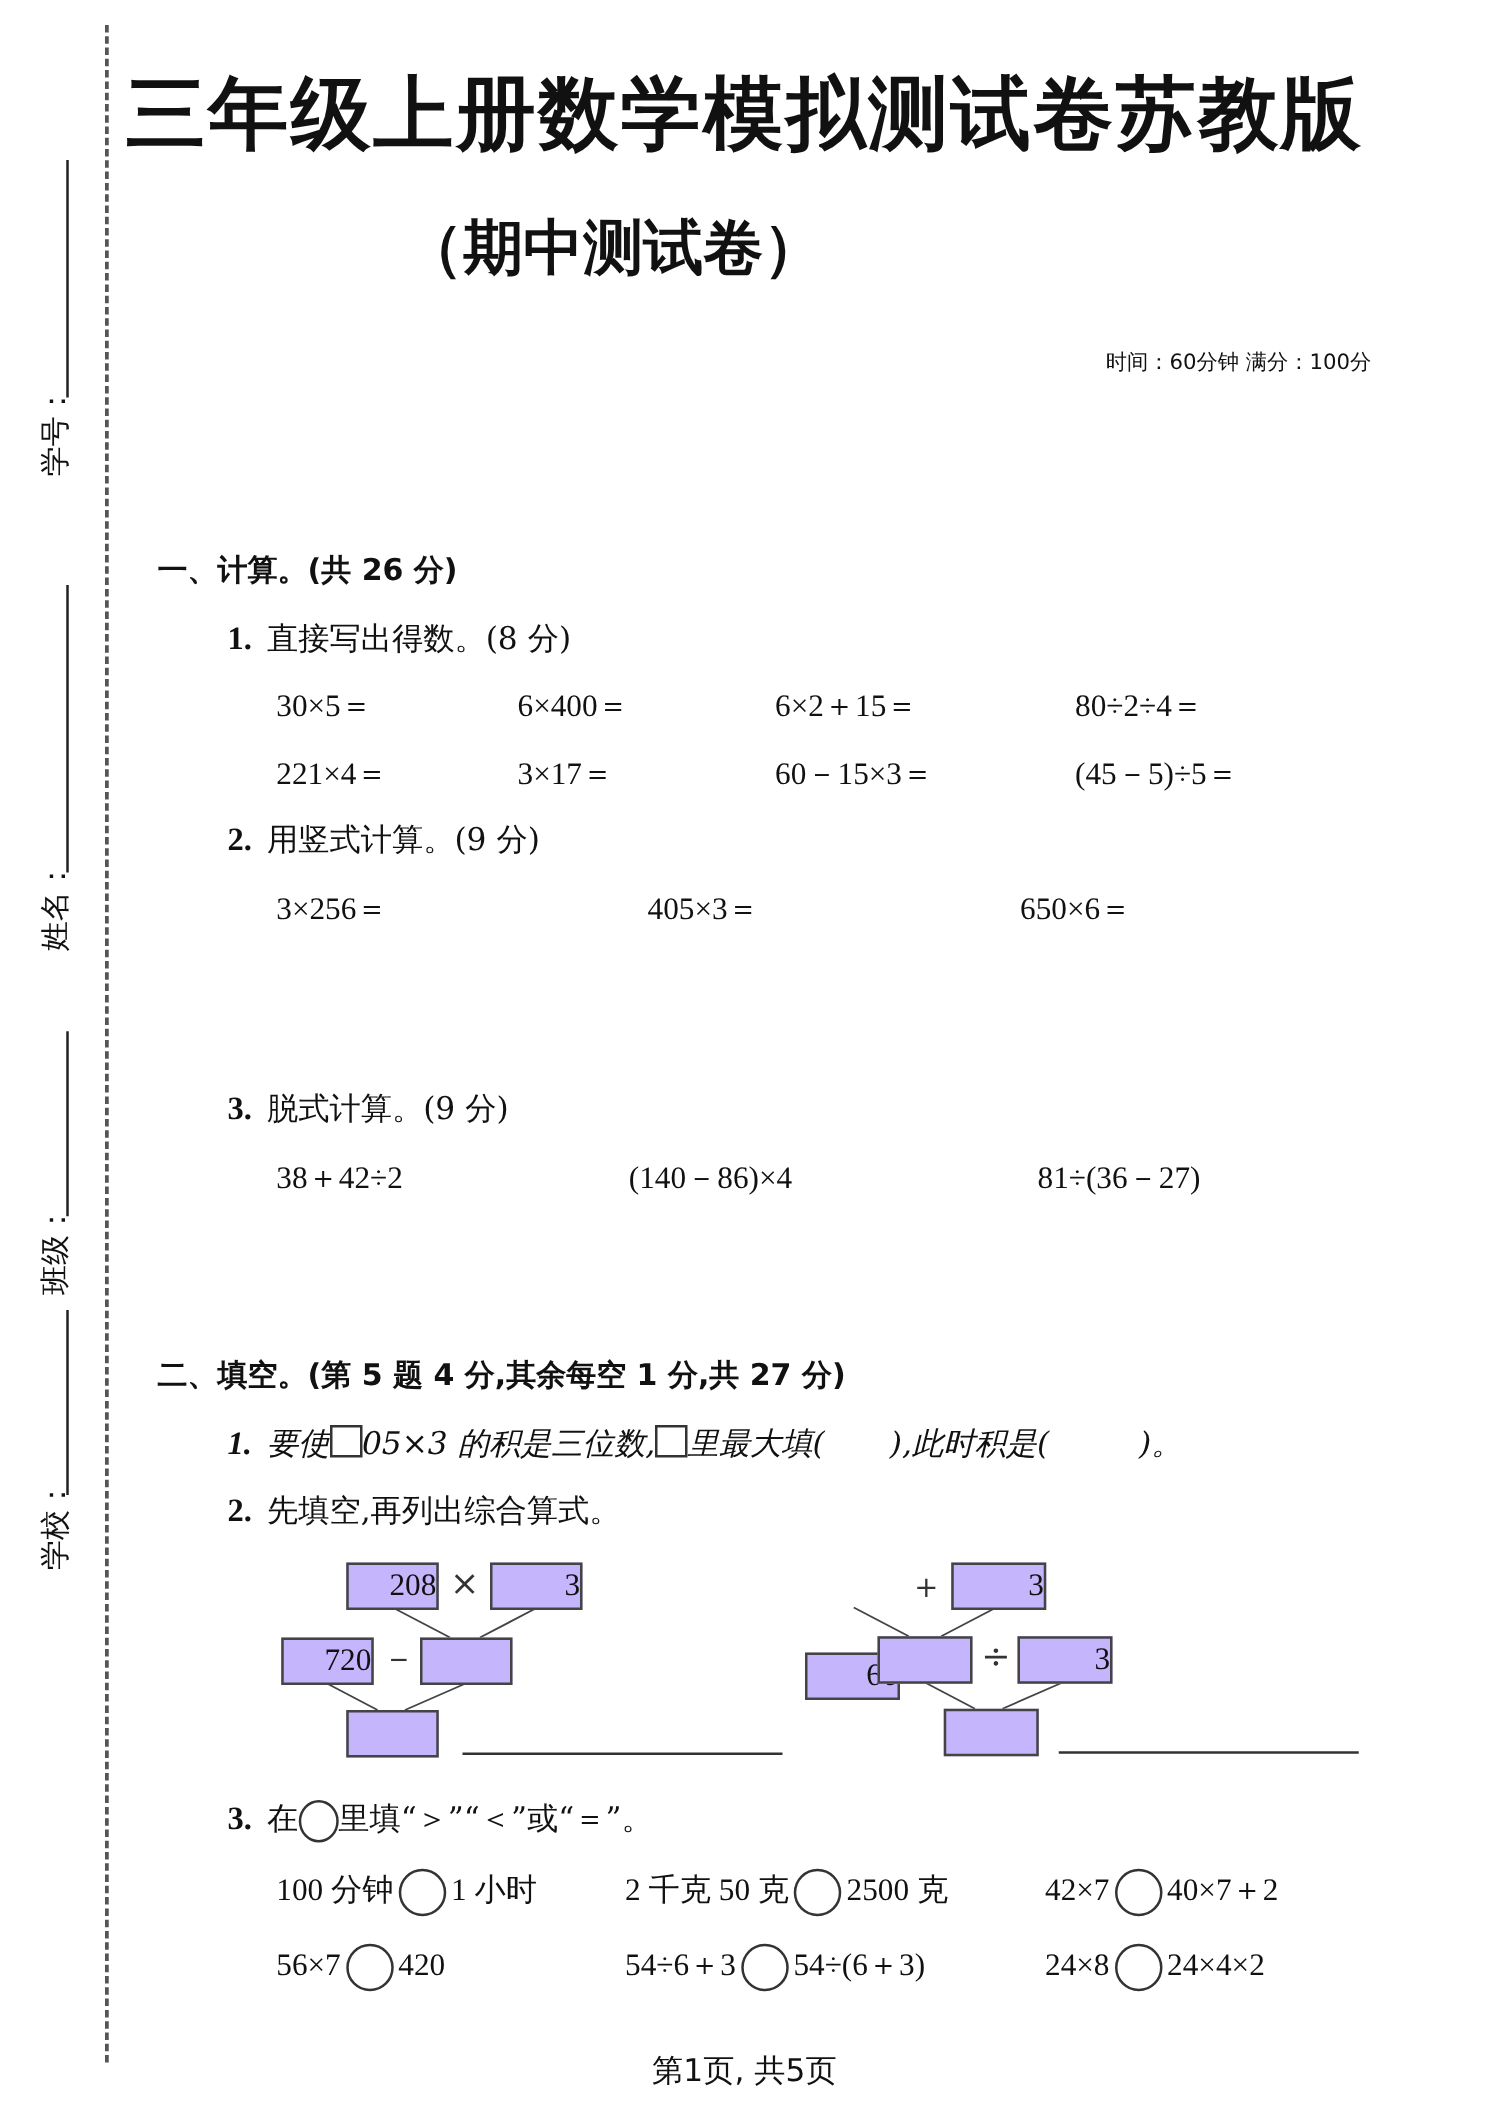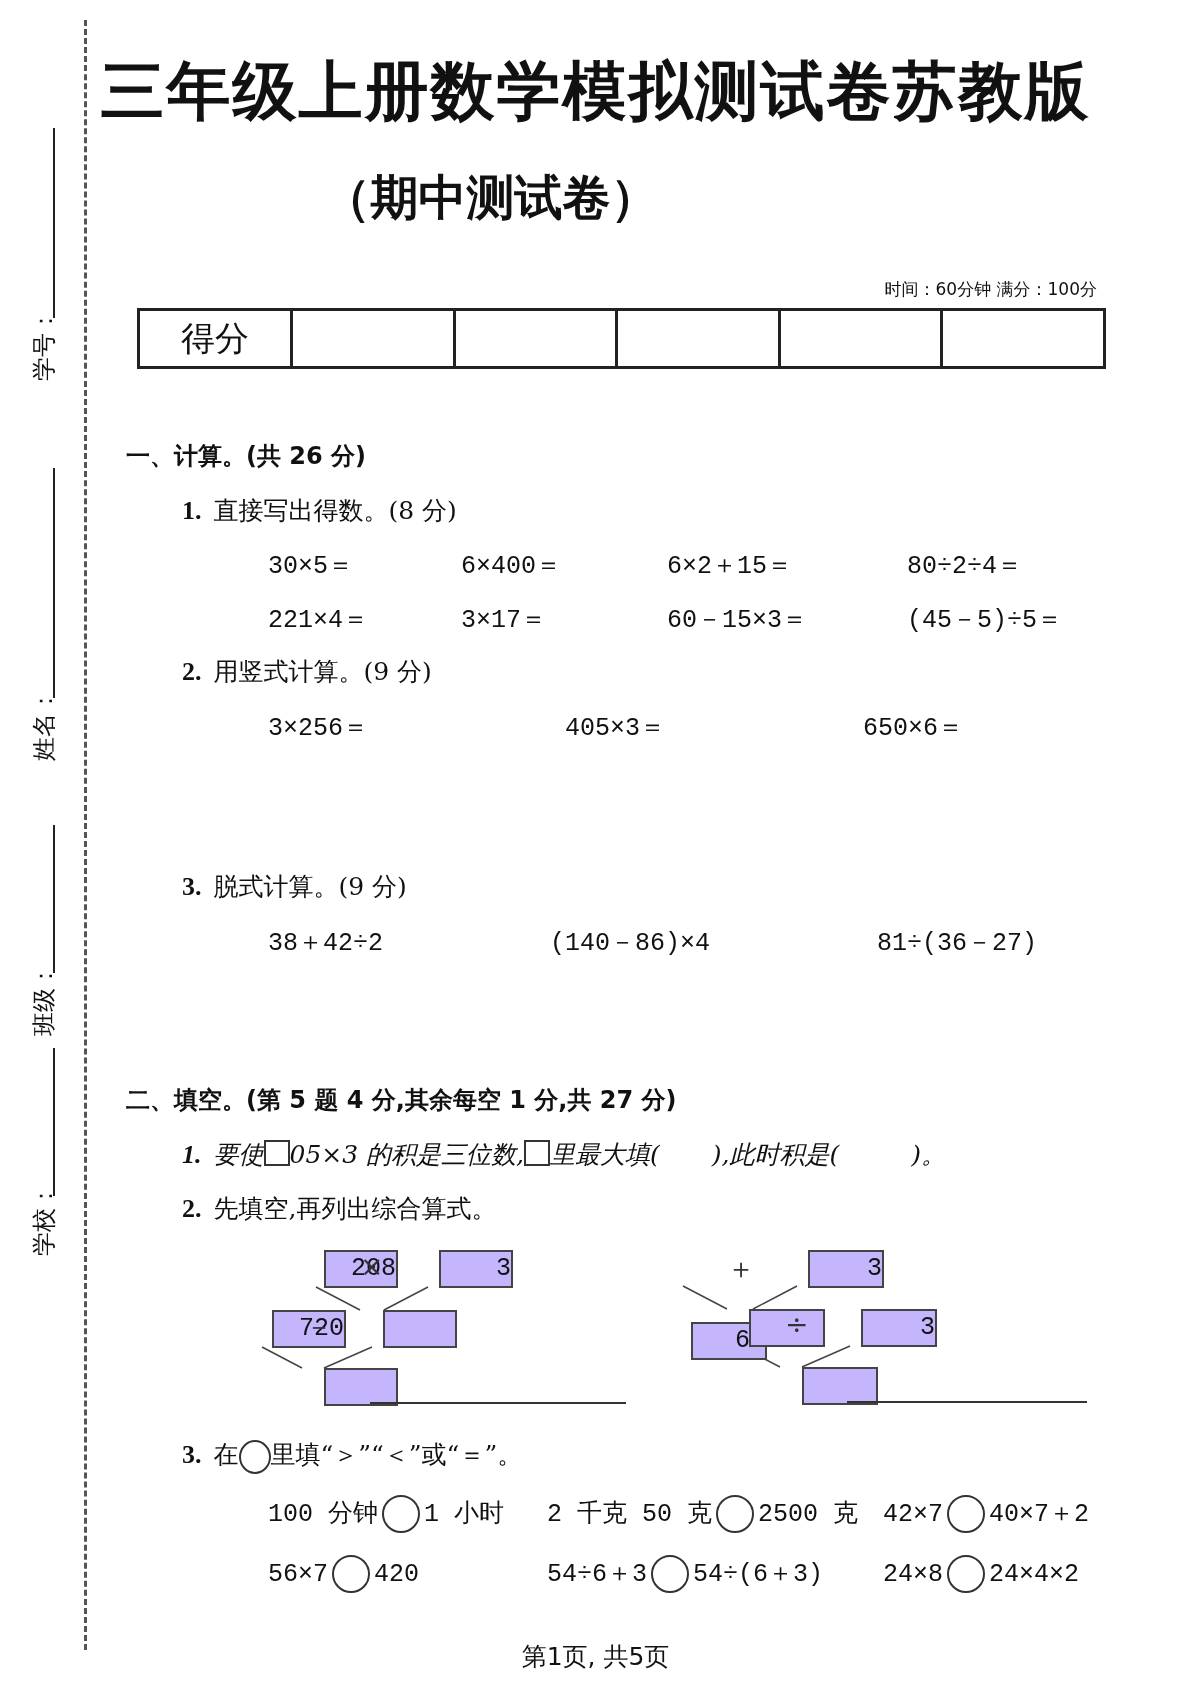--- a/index.html
+++ b/index.html
@@ -1,20 +1,20 @@
 <!DOCTYPE html>
 <html><head>
 <meta charset="utf-8">
 <style>
   html, body { margin:0; padding:0; background:#fff; }
   body { width:1191px; height:1684px; position:relative; overflow:hidden; color:#111;
          font-family:"DejaVu Serif","Liberation Serif",serif; }
   .abs { position:absolute; }
   .sans { font-family:"DejaVu Sans","Liberation Sans",sans-serif; }
-  .serif { font-family:Liberation Mono, monospace;margin-left:47px; }
+  .serif { font-family:Liberation Serif, serif; }
 
   
   .dashline { left:84px; top:20px; height:1630px; width:0; border-left:3px dashed #555; }
   .mline { left:53px; width:0; border-left:2px solid #222; }
   .mlabel { left:24px; width:40px; font-size:24px; transform:rotate(-90deg); transform-origin:center; white-space:nowrap; text-align:center; }
 
   .title { left:0; width:1191px; top:48px; text-align:center; font-size:64px; font-weight:bold; letter-spacing:2px; }
   .subtitle { left:0; width:981px; top:166px; text-align:center; font-size:48px; font-weight:bold; }
   .meta { right:94px; top:278px; font-size:17px; }
 
@@ -48,28 +48,20 @@
 <div class="abs mlabel sans" style="top:1000px;">班级：</div>
 <div class="abs mline" style="top:1048px;height:148px;"></div>
 <div class="abs mlabel sans" style="top:1220px;">学校：</div>
 
 <div class="abs title sans">三年级上册数学模拟测试卷苏教版</div>
 <div class="abs subtitle sans">（期中测试卷）</div>
 <div class="abs meta sans">时间：60分钟  满分：100分</div>
 
 <table class="score">
   <tbody>
-  <tr>
-    <td>得分</td>
-    <td></td>
-    <td></td>
-    <td></td>
-    <td></td>
-    <td></td>
-  </tr>
 </tbody>
   </table>
 
 <div class="abs sec sans" style="left:126px;top:440px;">一、计算。(共 26 分)</div>
 
 <div class="abs q" style="left:182px;top:494px;">
   <b>1.</b><span>直接写出得数。(8 分)</span>
 </div>
 <div class="abs expr serif" style="left:221px;top:548px;">30×5＝</div>
 <div class="abs expr serif" style="left:414px;top:548px;">6×400＝</div>

